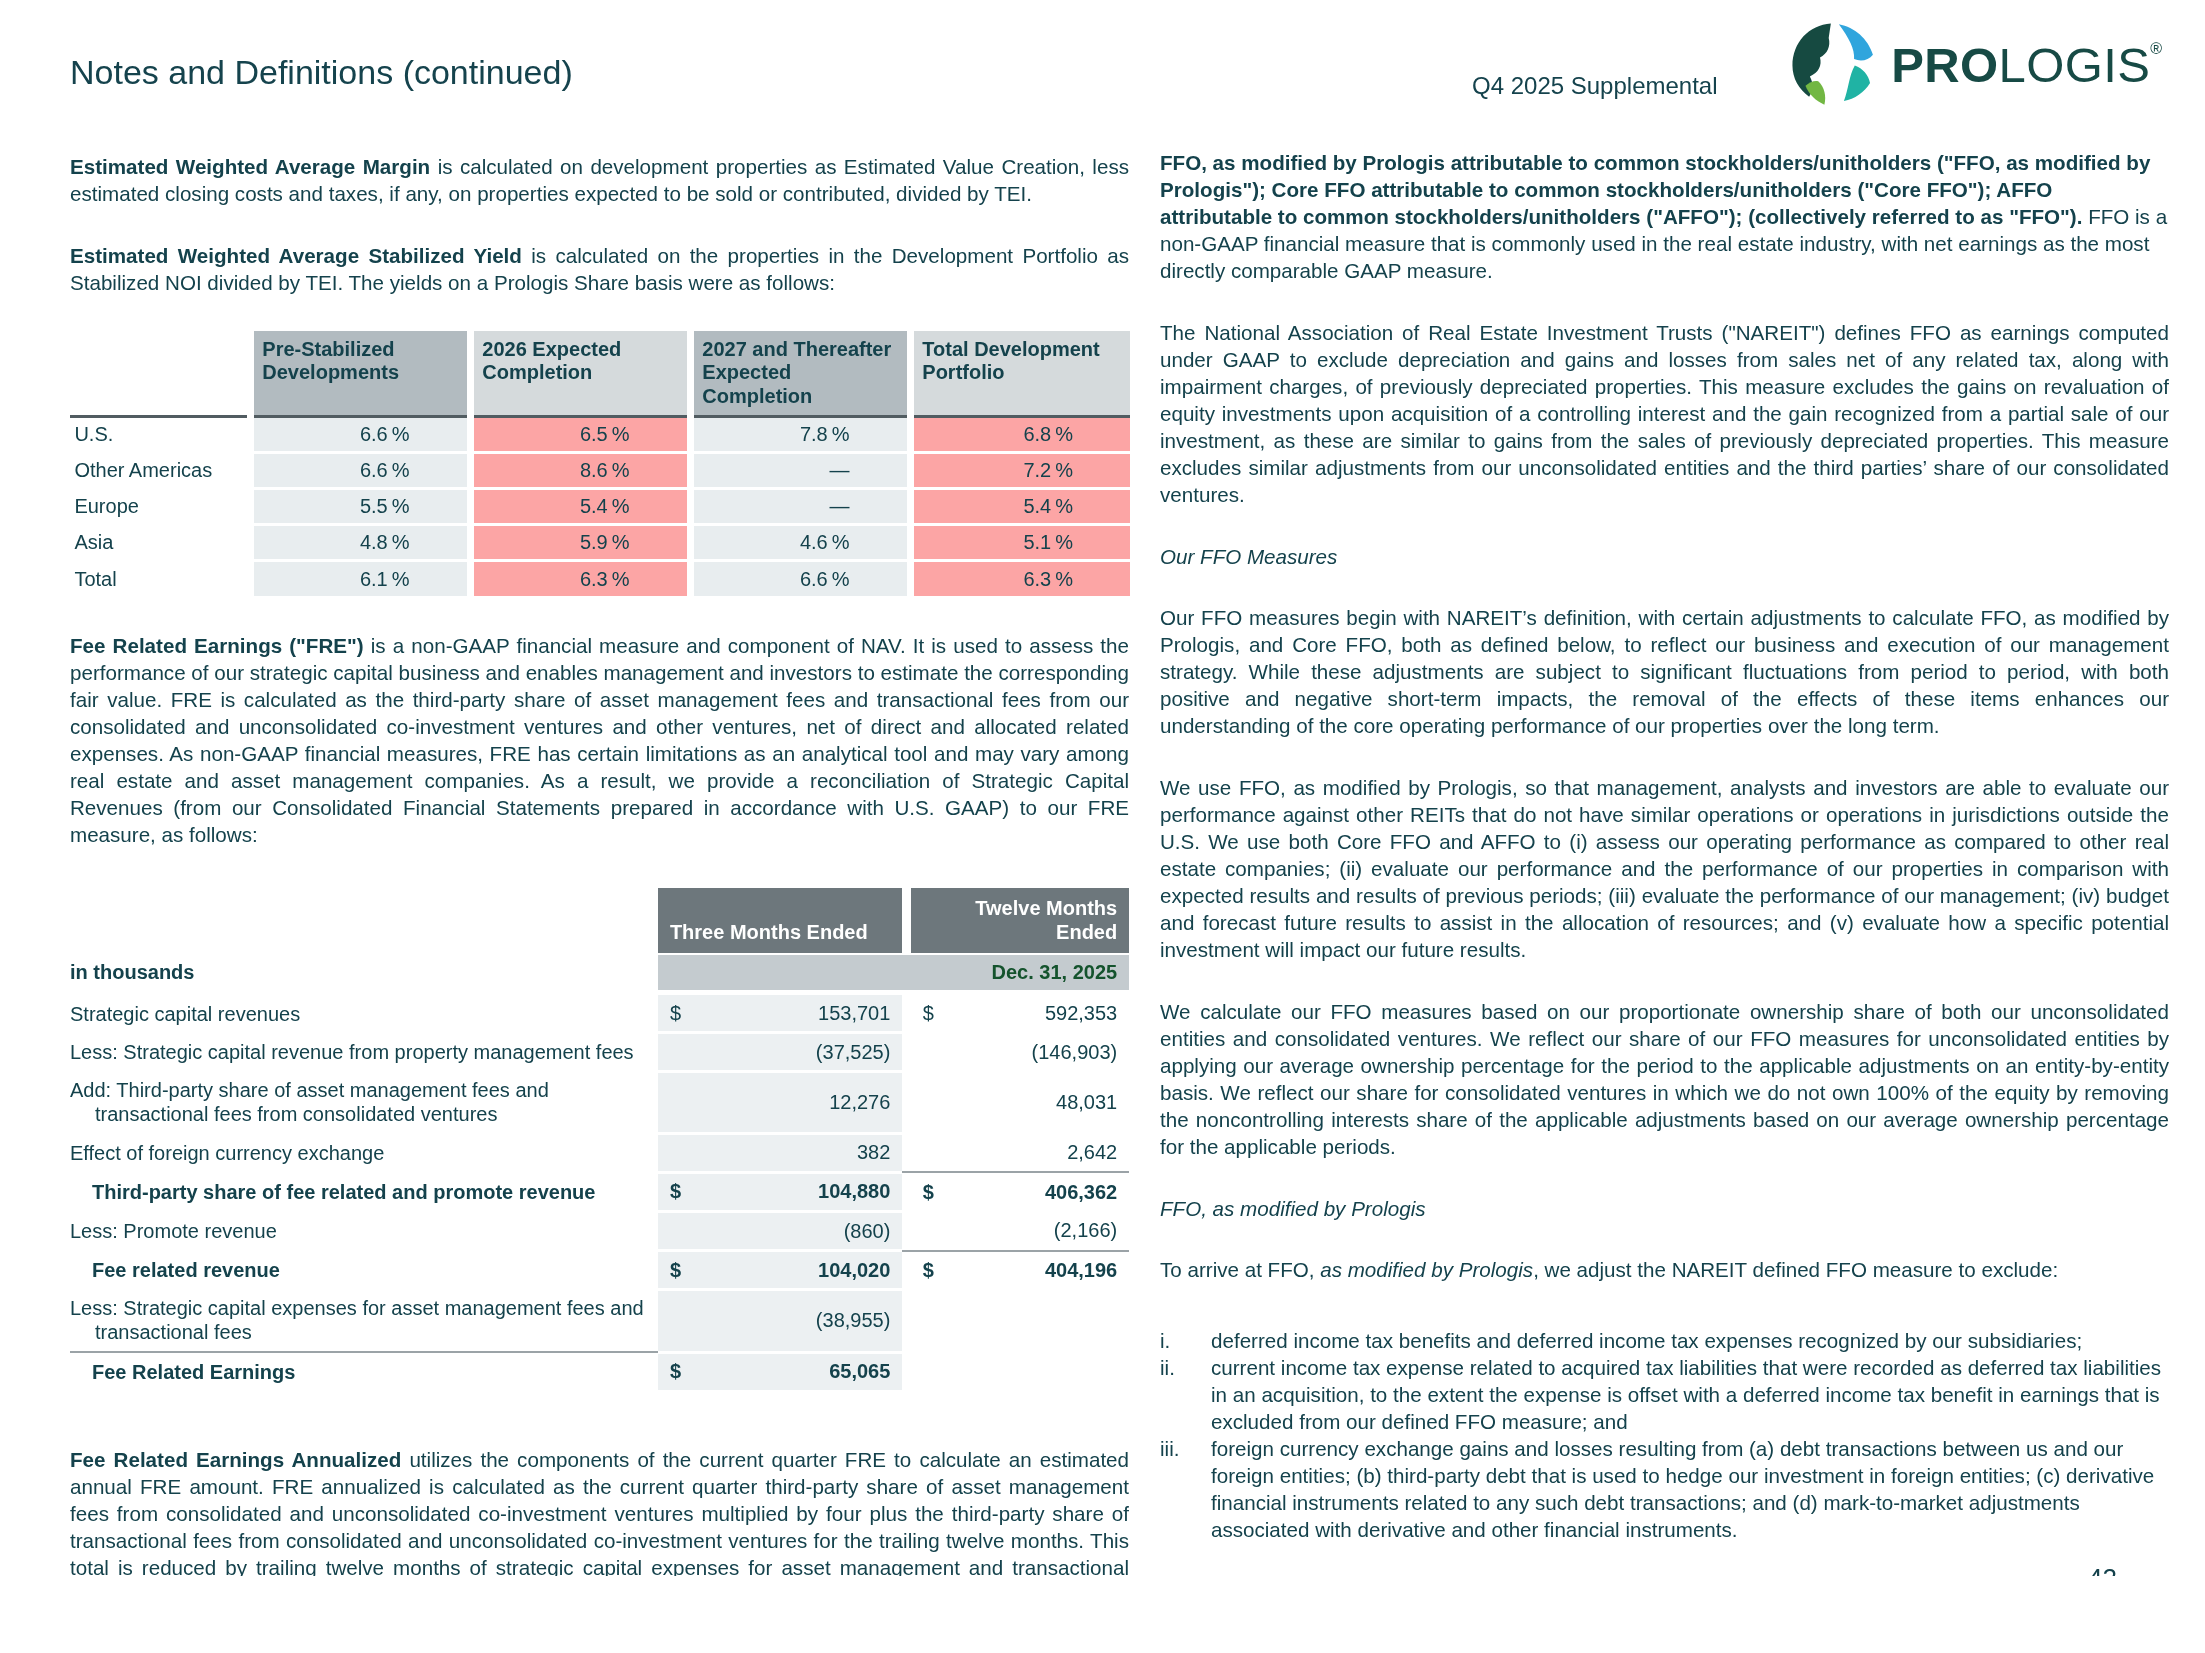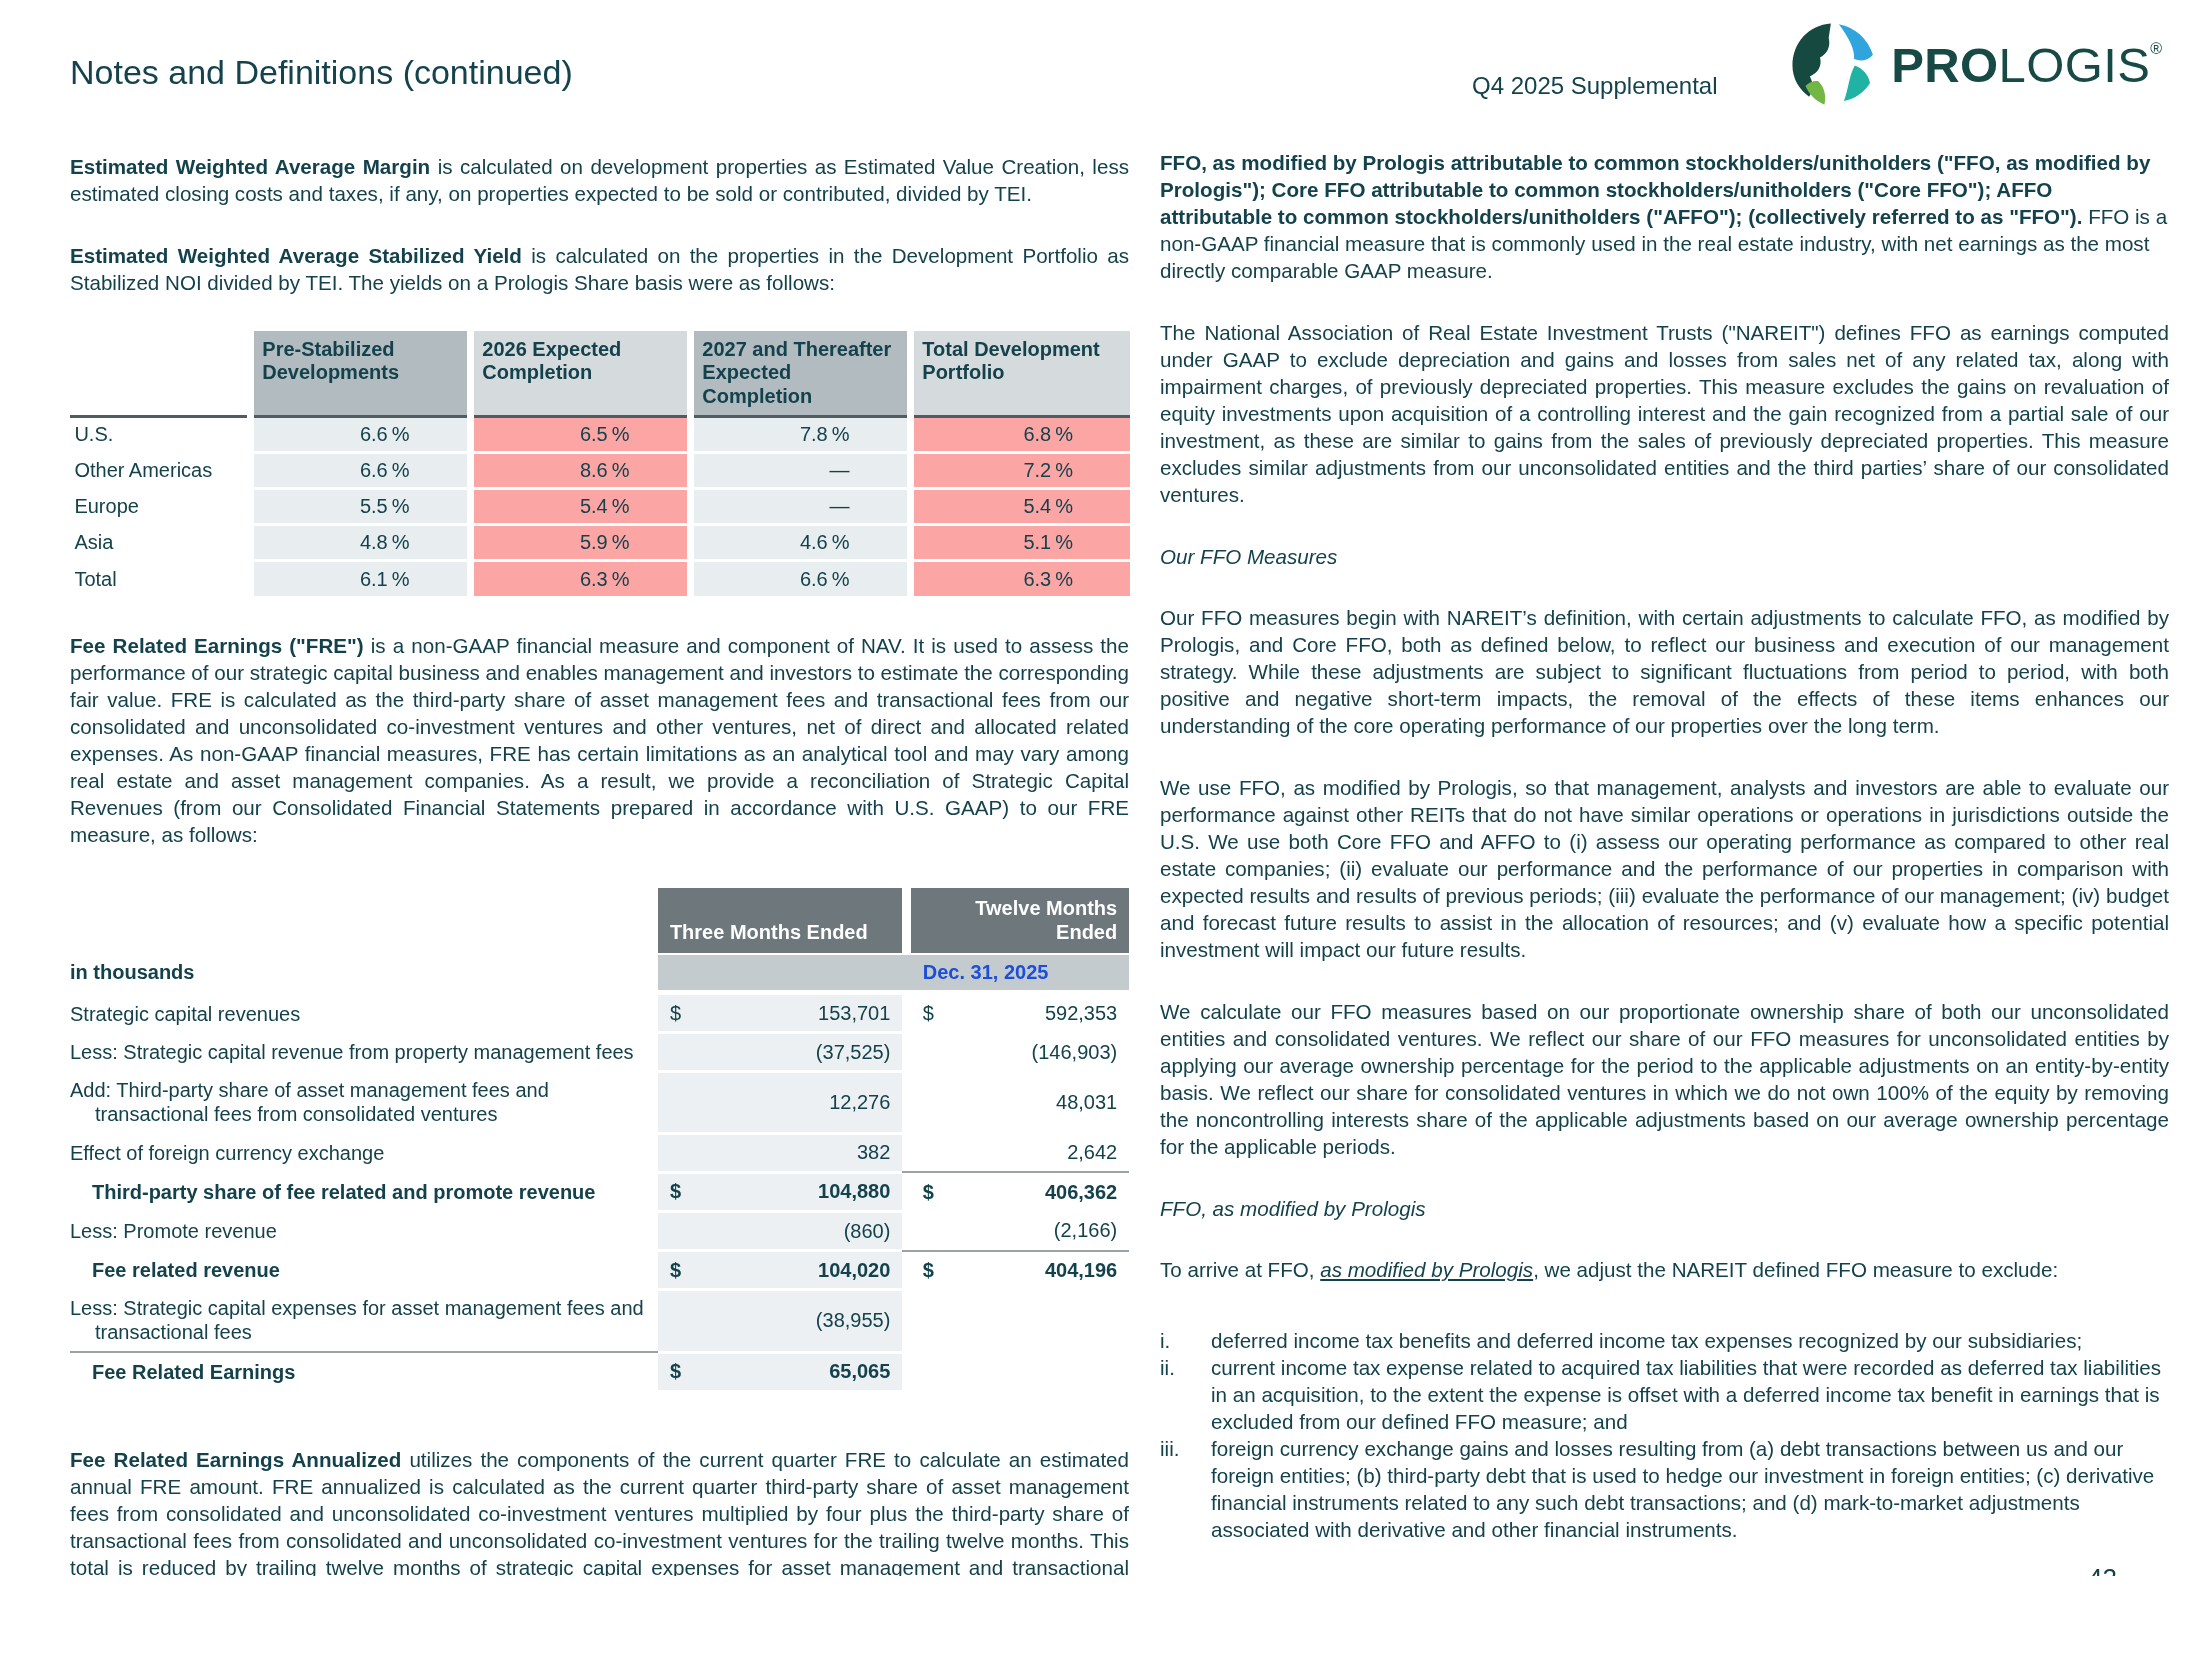--- a/index.html
+++ b/index.html
@@ -16,21 +16,21 @@
   .word .pro{font-weight:800;}
   .word .logis{font-weight:400;}
   .word sup{font-size:16px;vertical-align:28px;font-weight:400;}
   .pageno{position:absolute;left:2088px;top:1563px;font-size:26px;}
 
   
   .col-left{position:absolute;left:70px;top:153px;width:1059px;}
   .col-right{position:absolute;left:1160px;top:149px;width:1009px;}
   p.body{font-size:20.6px;line-height:27px;text-align:justify;margin:0 0 35px 0;}
   p.body.nj{text-align:left;}
-  .ital{font-style:italic;text-decoration:underline;}
+  .ital{font-style:italic;}
   .bld{font-weight:bold;}
   h3.subhead{font-size:20.6px;line-height:27px;font-weight:400;font-style:italic;margin:0 0 34px 0;}
 
   
   table.t1{border-collapse:collapse;table-layout:fixed;width:1059px;margin:0 0 33px 0;font-size:20px;}
   .t1 col.c0{width:180px;}.t1 col.cv{width:220px;}
   .t1 td,.t1 th{padding:0;}
   .t1 tr.hdr th{font-weight:bold;text-align:left;vertical-align:top;line-height:23.5px;
     padding:6.6px 5.9px 6.6px 8.8px;border-left:7.4px solid #fff;border-bottom:3.7px solid #515c61;}
   .t1 tr.hdr th.lblh{background:none;border-left:none;}
@@ -46,21 +46,21 @@
   .t2 col.c0{width:588px;}.t2 col.c1{width:244px;}.t2 col.cg{width:8.8px;}.t2 col.c2{width:218px;}
   .t2 td{padding:0;vertical-align:bottom;}
   .t2 tr.dh td{background:#6d777c;color:#fff;font-weight:bold;line-height:24px;
     padding:8.8px 11.8px;border-bottom:2.9px solid #fff;}
   .t2 tr.dh td.lblh{background:none;border-bottom:2.9px solid #fff;}
   .t2 tr.dh td.gut{background:none;}
   .t2 tr.dh td.h1{text-align:left;}
   .t2 tr.dh td.h2{text-align:right;}
   .t2 tr.sub td{background:#c4cbcf;font-weight:bold;padding:5.9px 11.8px;border-bottom:3.7px solid #515c61;}
   .t2 tr.sub td.lblh{background:none;padding-left:0;font-weight:bold;}
-  .t2 tr.sub td.h2{color:#1d4ed8;}
+  .t2 tr.sub td.h2{text-align:right;color:#14532d;}
   .t2 td.rl{text-align:left;padding:6.6px 7.4px 6.6px 0;vertical-align:middle;line-height:24px;}
   .t2 td.rl.hang{padding-left:25px;text-indent:-25px;}
   .t2 td.rl.tot{padding-left:22px;font-weight:bold;}
   .t2 td.num{vertical-align:middle;}
   .t2 td.band{background:#ecf0f2;border-bottom:3.7px solid #fff;}
   .t2 td.gutc{background:none;}
   .t2 .cell{display:flex;justify-content:space-between;align-items:baseline;padding:6.6px 11.8px;}
   .t2 .amt{margin-left:auto;}
   .t2 tr.first td{border-top:5.1px solid #fff;}
   .t2 td.rt{border-top:2.9px solid #9ba3a7;}

